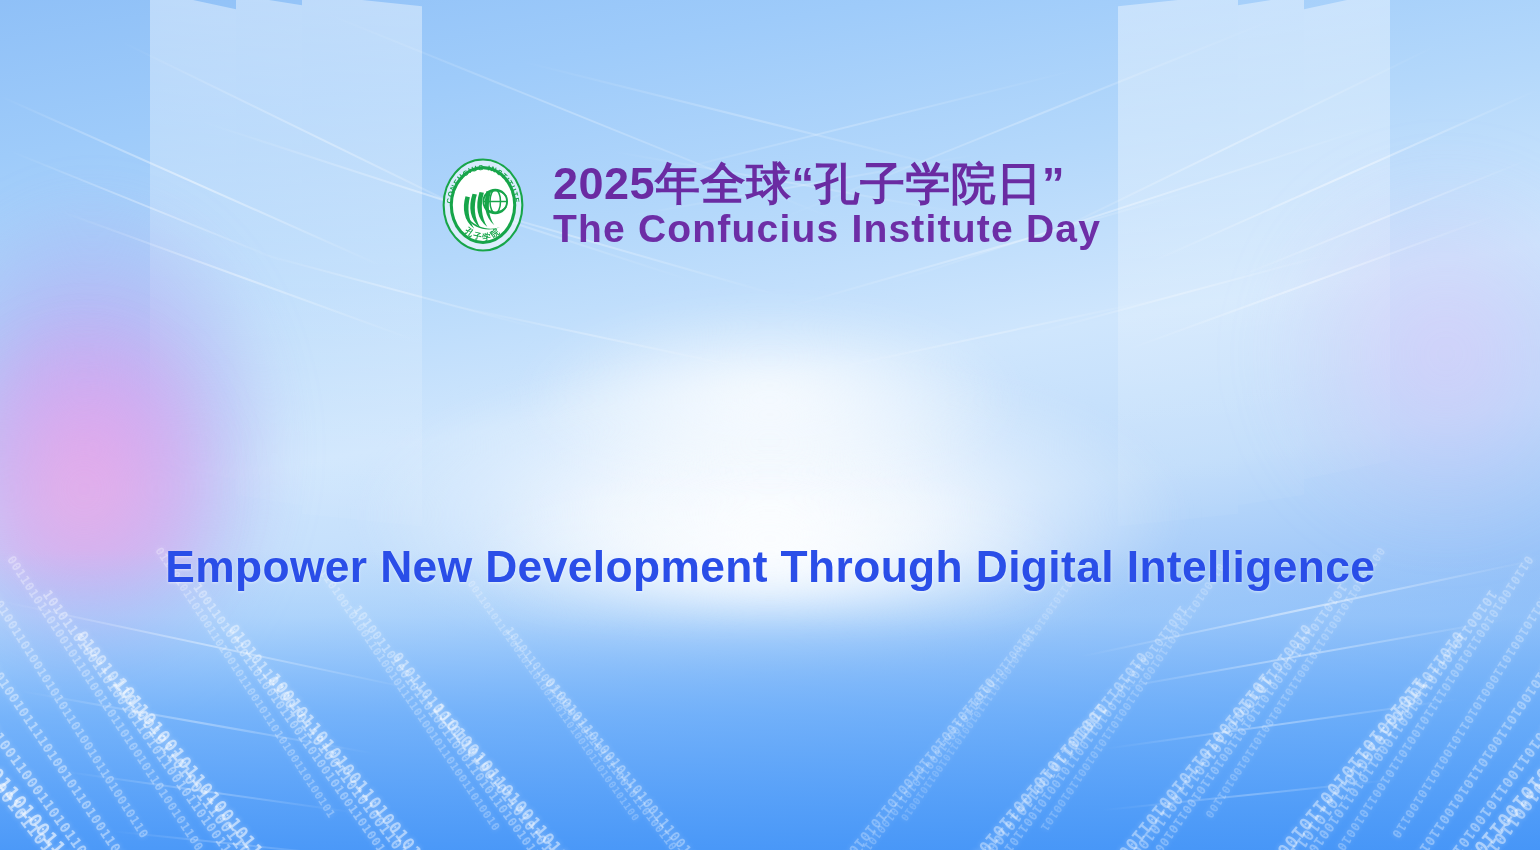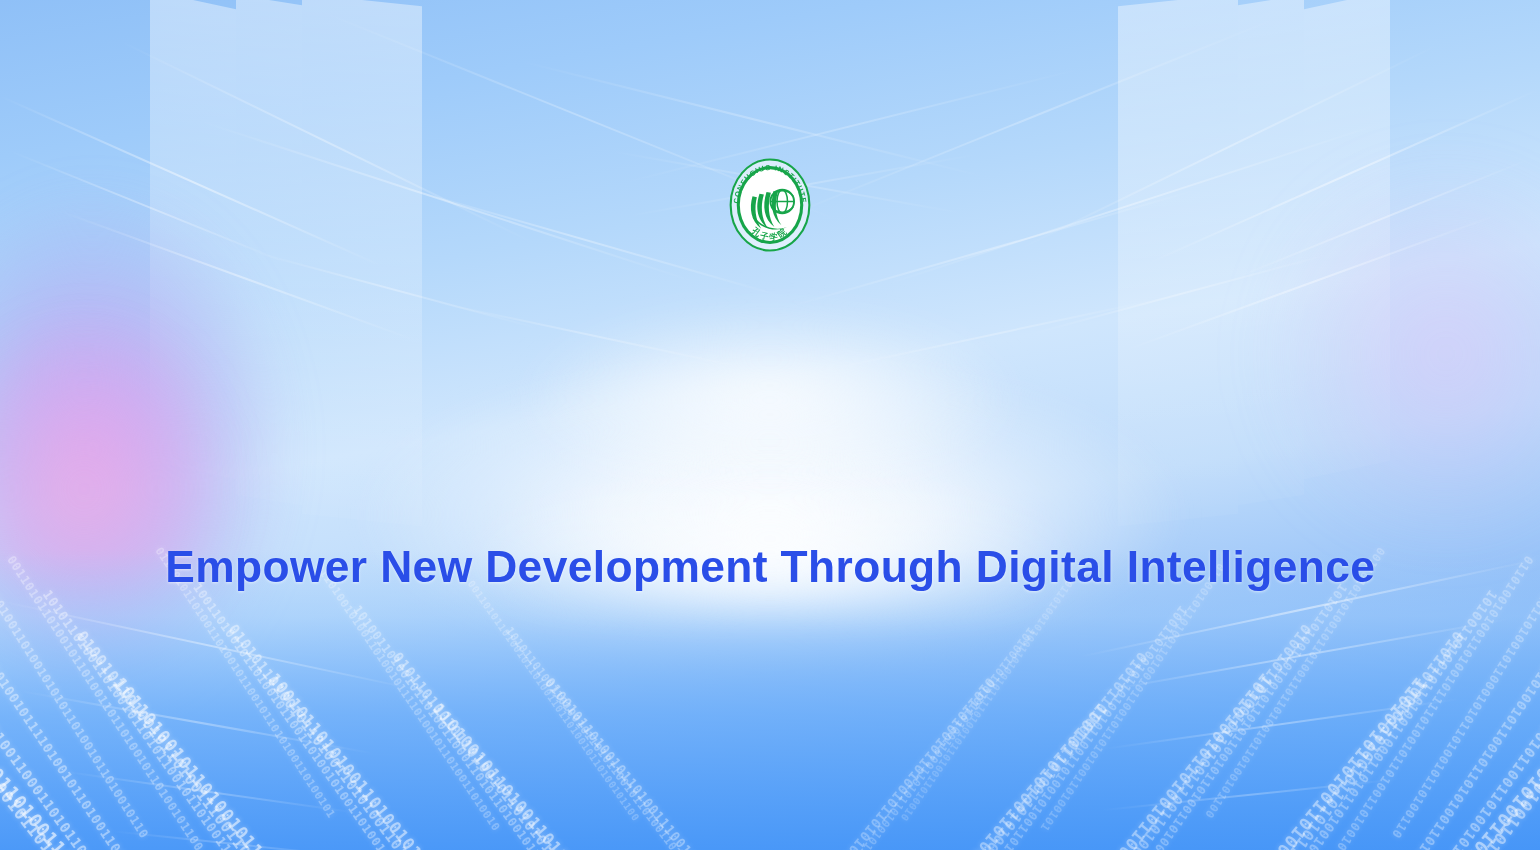--- a/index.html
+++ b/index.html
@@ -370,20 +370,24 @@
         <line x1="-13.5" y1="0" x2="13.5" y2="0" stroke="#17a54a" stroke-width="1.7"></line>
         <path d="M-12.6,-6 A 16 16 0 0 1 12.6,-6" fill="none" stroke="#17a54a" stroke-width="1.5"></path>
         <path d="M-12.6,6 A 16 16 0 0 0 12.6,6" fill="none" stroke="#17a54a" stroke-width="1.5"></path>
       </g>
 
       <text font-family="'DejaVu Sans','Liberation Sans',sans-serif" font-size="9.6" font-weight="700" fill="#17a54a" letter-spacing="2.2">
         <textPath href="#arcBot" startOffset="50%" text-anchor="middle">孔子学院</textPath>
       </text>
     </svg>
 
+    <div class="header-text">
+      <div class="title-cn">2025年全球“孔子学院日”</div>
+      <div class="title-en">The Confucius Institute Day</div>
+    </div>
   </div>
 
 
   <div class="subtitle-wrap">
     <span class="subtitle">Empower New Development Through Digital Intelligence</span>
   </div>
 
 </div>
 
 </body></html>

